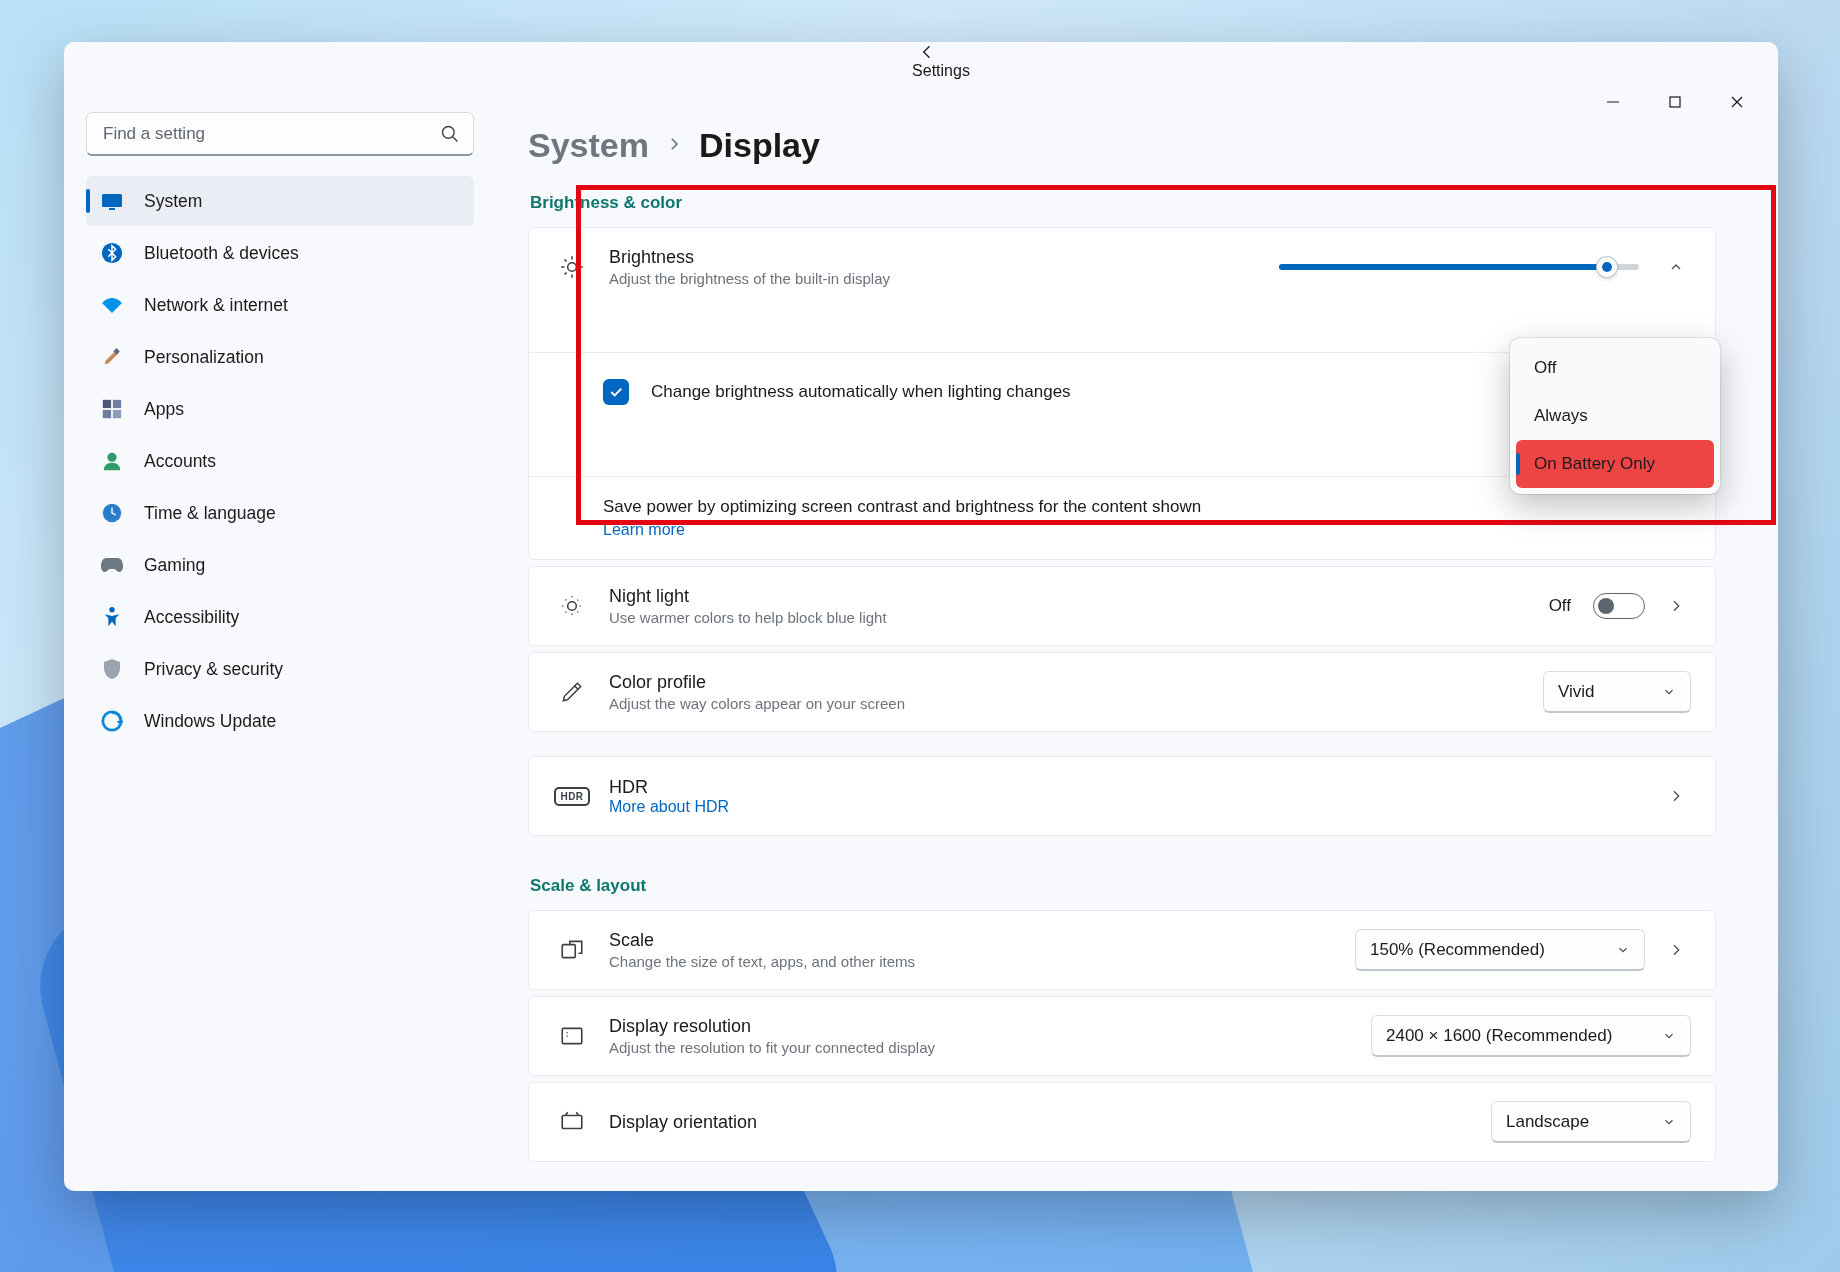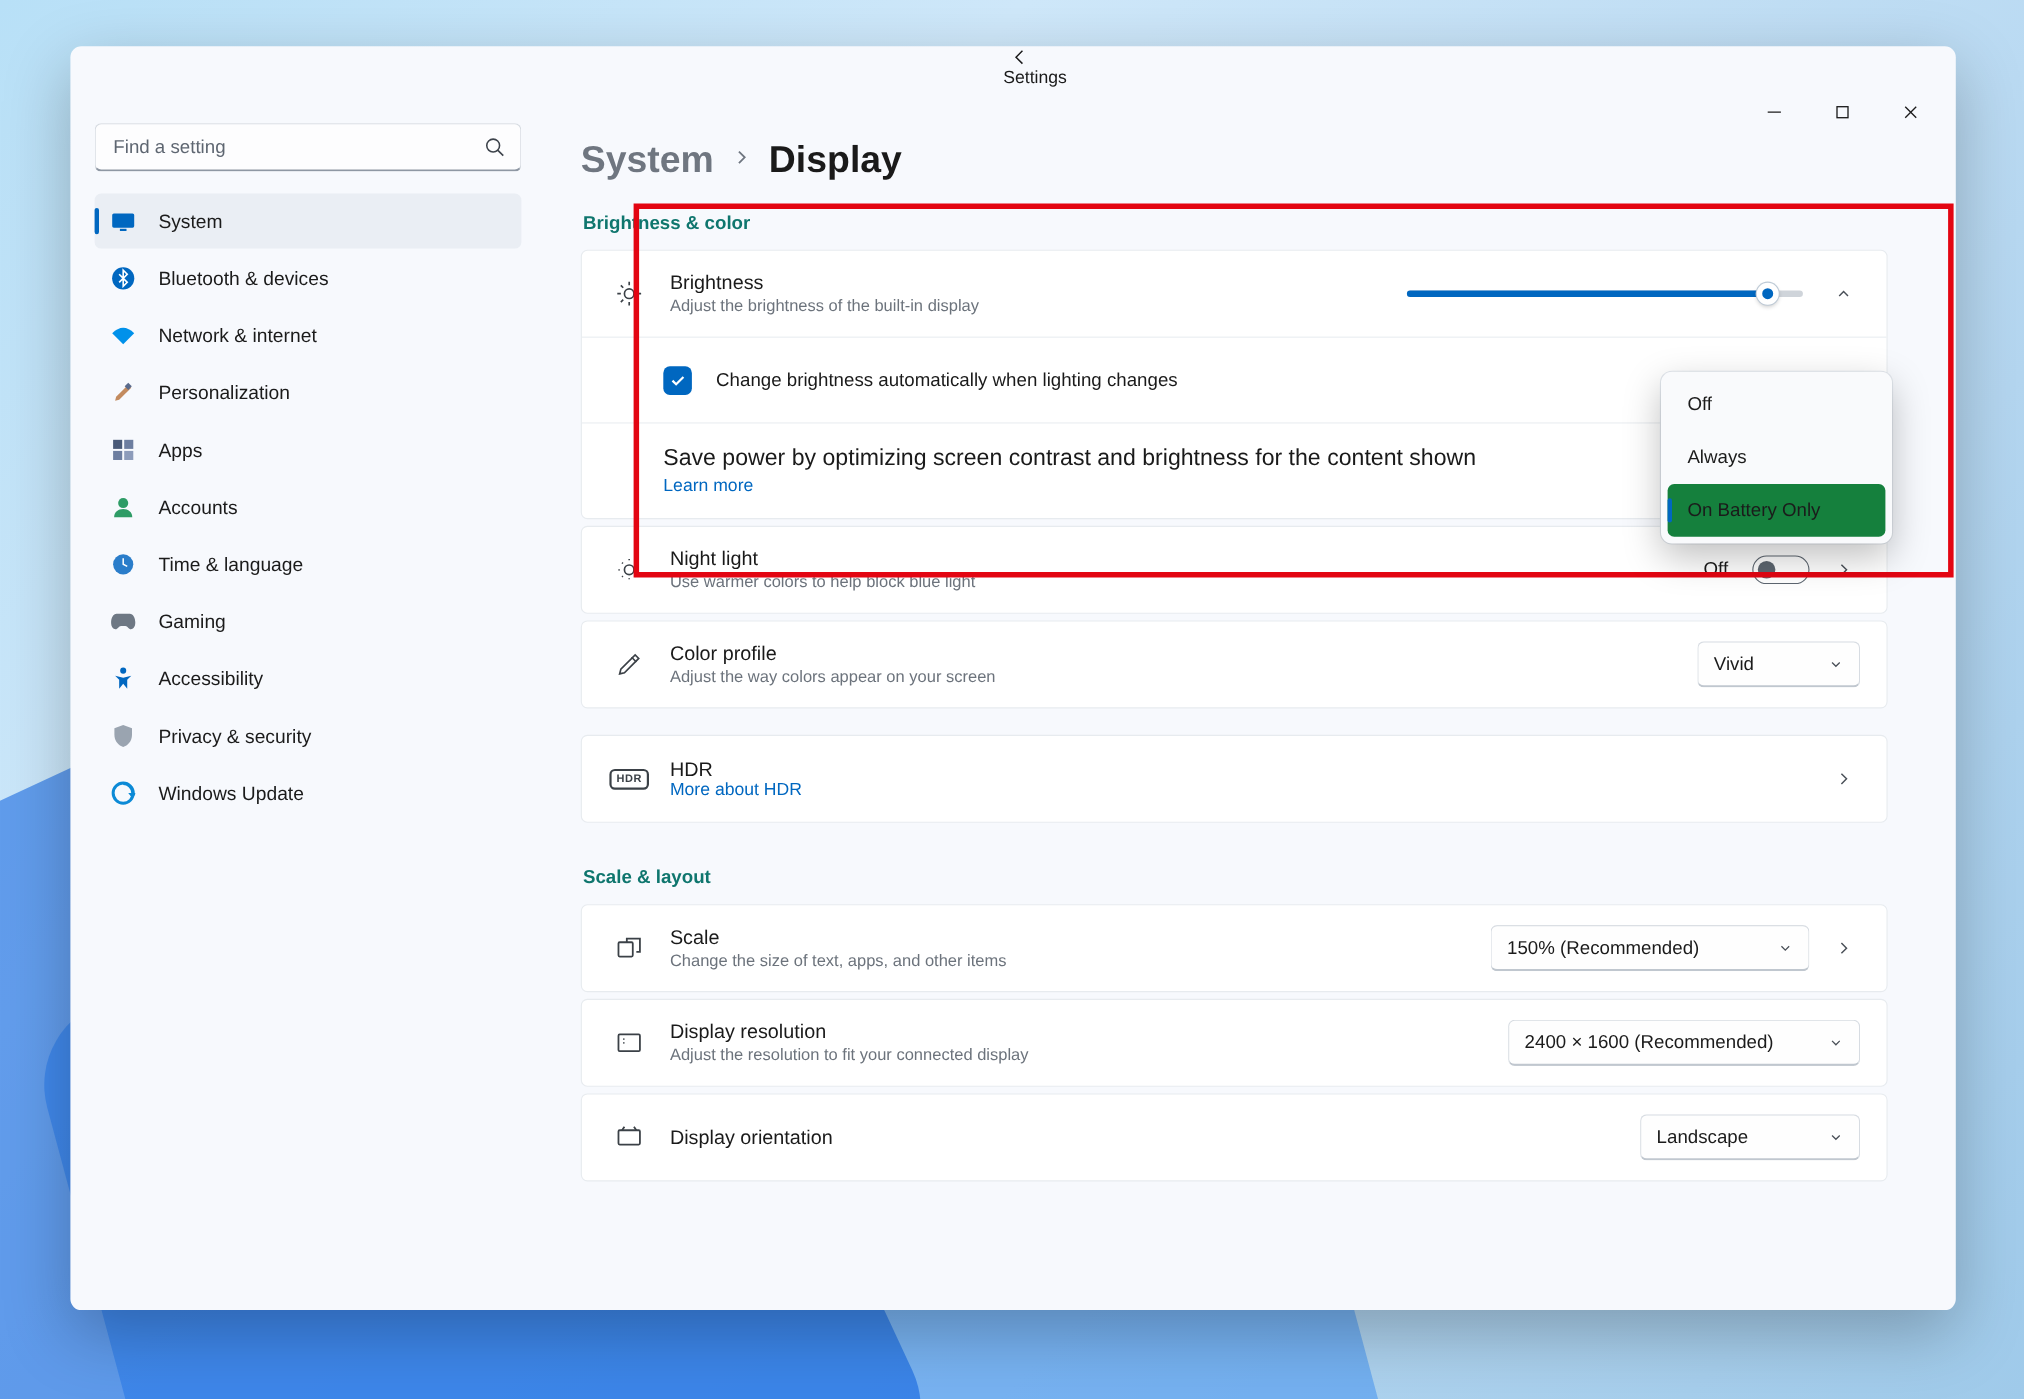--- a/index.html
+++ b/index.html
@@ -62,21 +62,21 @@
   .content{flex:1;overflow:auto;padding: 30px 62px 0 36px;}
   .breadcrumb{display:flex;align-items:center;gap:16px;margin-bottom:28px;}
   .bc-parent{font-size:34px;font-weight:600;color:#6f7680;cursor:pointer;}
   .bc-sep{color:#6f7680;}
   .bc-current{font-size:34px;font-weight:600;color:#1a1a1a;}
 
   .section-title{font-size:17px;font-weight:600;color:#0f766e;margin:6px 0 14px 2px;}
 
   .card{background:#fff;border:1px solid #e7ebef;border-radius:6px;margin-bottom:6px;}
   .row{display:flex;align-items:center;padding:18px 24px 18px 28px;gap:22px;min-height:78px;}
-  .row + .row{border-top:1px solid #e9edf1;}
+  .row + .row{border-top:1px solid #e9edf1;margin-top:46px;}
   .row-indent{padding-left:74px;}
   .row-icon{width:30px;display:flex;align-items:center;justify-content:center;color:#3b4147;}
   .row-icon svg{width:26px;height:26px;}
   .row-main{flex:1;min-width:0;}
   .row-title{font-size:18px;color:#1a1a1a;}
   .row-title.link{color:#0067c0;cursor:pointer;}
   .row-sub{font-size:15px;color:#6c737c;margin-top:2px;}
   .learn-link{color:#0067c0;font-size:16px;cursor:pointer;margin-top:4px;display:inline-block;}
   .row-tail{display:flex;align-items:center;gap:16px;}
   .chev{width:30px;height:30px;display:flex;align-items:center;justify-content:center;color:#4a5058;cursor:pointer;}
@@ -93,21 +93,21 @@
   .toggle-knob{position:absolute;top:4px;left:4px;width:16px;height:16px;border-radius:50%;background:#5d6670;}
   .toggle-label{font-size:17px;color:#1b1b1b;margin-right:6px;}
 
   .combo{height:42px;border:1px solid #d7dce2;border-bottom:2px solid #c0c7cf;border-radius:6px;background:#fefefe;padding:0 14px;display:flex;align-items:center;gap:20px;cursor:pointer;min-width:148px;justify-content:space-between;font-size:17px;color:#1b1b1b;}
   .combo.wide{min-width:290px;}
   .combo.xwide{min-width:320px;}
   .combo svg{width:14px;height:14px;color:#4a5058;}
 
   .dropdown{position:absolute;width:210px;background:#f9fafc;border-radius:10px;box-shadow:0 12px 34px rgba(0,0,0,.25), 0 0 0 1px #e3e8ee;padding:6px;z-index:10;}
   .dd-item{height:48px;display:flex;align-items:center;padding:0 18px;border-radius:6px;font-size:17px;color:#1b1b1b;cursor:pointer;position:relative;}
-  .dd-item.selected{background:#15803d;text-align:right;}
+  .dd-item.selected{background:#ef4444;text-align:right;}
   .dd-item.selected::before{content:"";position:absolute;left:0;top:13px;bottom:13px;width:4px;background:#0067c0;border-radius:3px;}
 
   .hdr-badge{font-size:10px;font-weight:700;border:2px solid #3b4147;border-radius:5px;padding:2px 4px;letter-spacing:.5px;color:#3b4147;}
 
   .highlight-box{position:absolute;border:5px solid #e30512;pointer-events:none;}
 </style>
 </head>
 <body style="transform: scale(1);">
 
 <div class="wallpaper-shape2"></div>
@@ -299,21 +299,21 @@
         <div class="row row-indent">
           <div class="checkbox">
               <svg viewBox="0 0 24 24" fill="none" stroke="currentColor" stroke-width="3">
                 <path d="M5 12l5 5L20 7"></path>
               </svg>
             </div>
           <div class="row-title" style="font-size:17px">Change brightness automatically when lighting changes</div>
         </div>
         <div class="row row-indent" style="align-items:flex-start;padding-top:20px;padding-bottom:20px;">
           <div class="row-main">
-            <div class="row-title" style="font-size:21px">Save power by optimizing screen contrast and brightness for the content shown</div>
+            <div class="row-title" style="font-size:17px">Save power by optimizing screen contrast and brightness for the content shown</div>
             <span class="learn-link">Learn more</span>
           </div>
         </div>
       </div>
 
       <div class="card" style="margin-top:6px;">
         <div class="row">
           <div class="row-icon">
               <svg viewBox="0 0 24 24" fill="none" stroke="currentColor" stroke-width="1.4">
                 <circle cx="12" cy="12" r="4"></circle>

